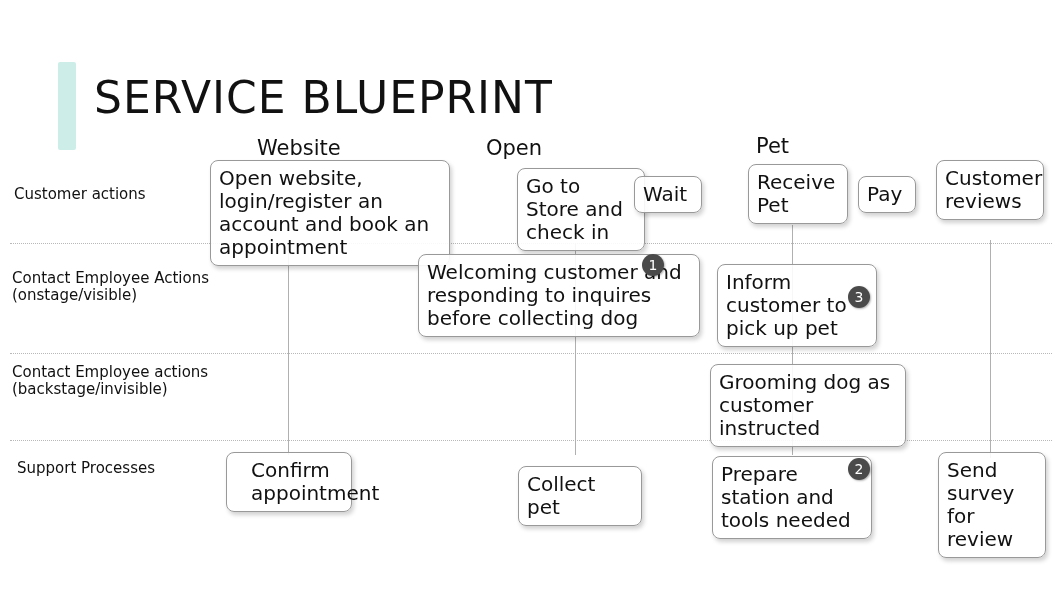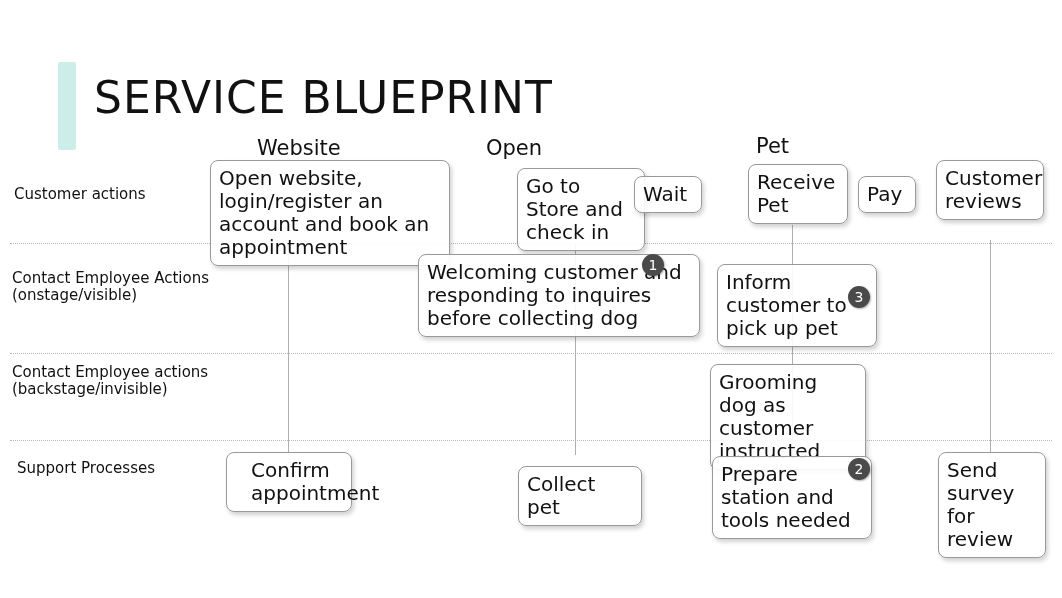--- a/index.html
+++ b/index.html
@@ -100,21 +100,21 @@
 <div class="box" style="left:210px; top:160px; width:240px;">Open website, login/register an account and book an appointment</div>
 <div class="box" style="left:477px; top:168px; width:128px;margin-left:40px;">Go to Store and check in</div>
 <div class="box" style="left:634px; top:176px; width:68px; text-align:left;">Wait</div>
 <div class="box" style="left:748px; top:164px; width:100px;">Receive Pet</div>
 <div class="box" style="left:858px; top:176px; width:58px; ">Pay</div>
 <div class="box" style="left:936px; top:160px; width:108px;">Customer reviews</div>
 
 <div class="box" style="left:418px; top:254px; width:282px;">Welcoming customer and responding to inquires before collecting dog</div>
 <div class="box" style="left:717px; top:264px; width:160px;">Inform customer to pick up pet</div>
 
-<div class="box" style="left:710px; top:364px; width:156px;">Grooming dog as customer instructed</div>
+<div class="box" style="left:710px; top:364px; width:196px;">Grooming dog as customer instructed</div>
 
 <div class="box" style="left:226px; top:452px; width:126px;padding-left:24px;">Confirm appointment</div>
 <div class="box" style="left:518px; top:466px; width:124px;">Collect pet</div>
 <div class="box" style="left:712px; top:456px; width:160px;">Prepare station and tools needed</div>
 <div class="box" style="left:938px; top:452px; width:108px;">Send survey for review</div>
 
 <div class="badge" style="left:642px; top:254px;">1</div>
 <div class="badge" style="left:848px; top:458px;">2</div>
 <div class="badge" style="left:848px; top:286px;">3</div>
 

